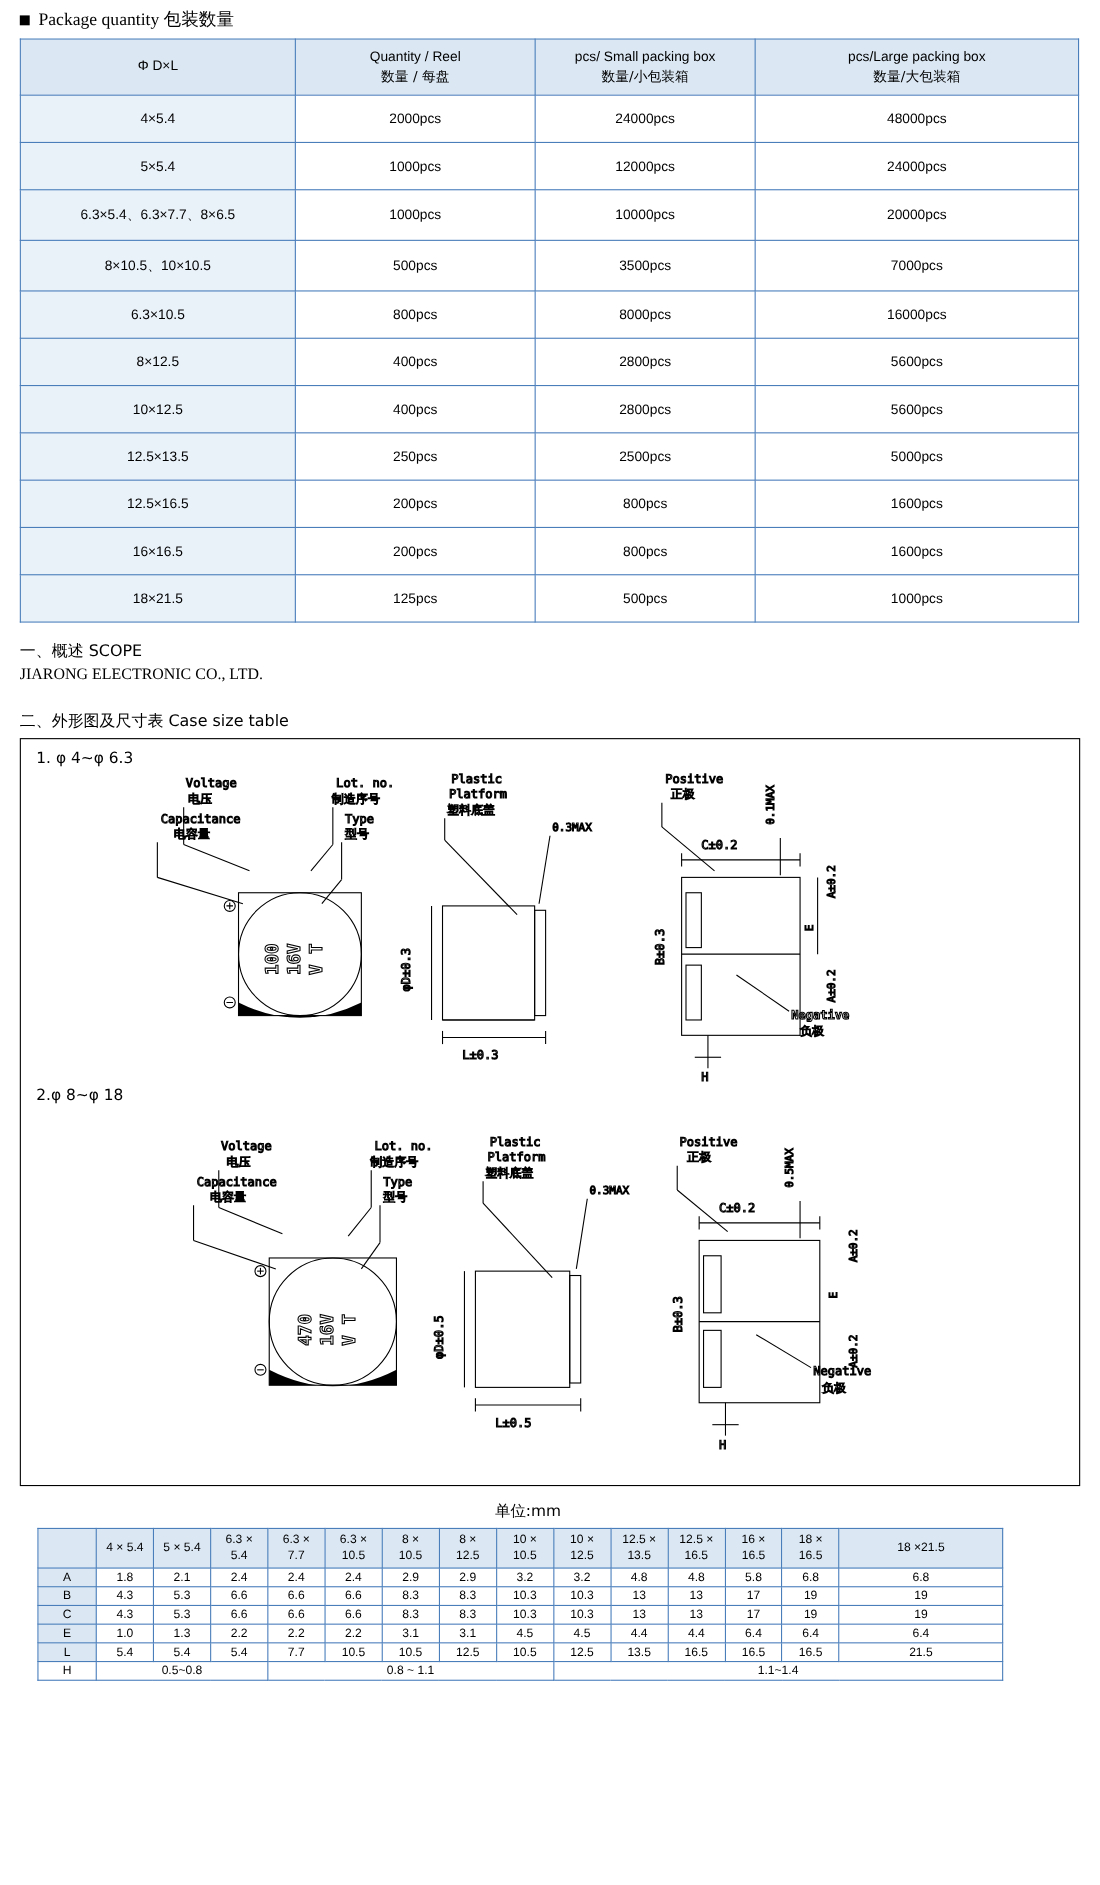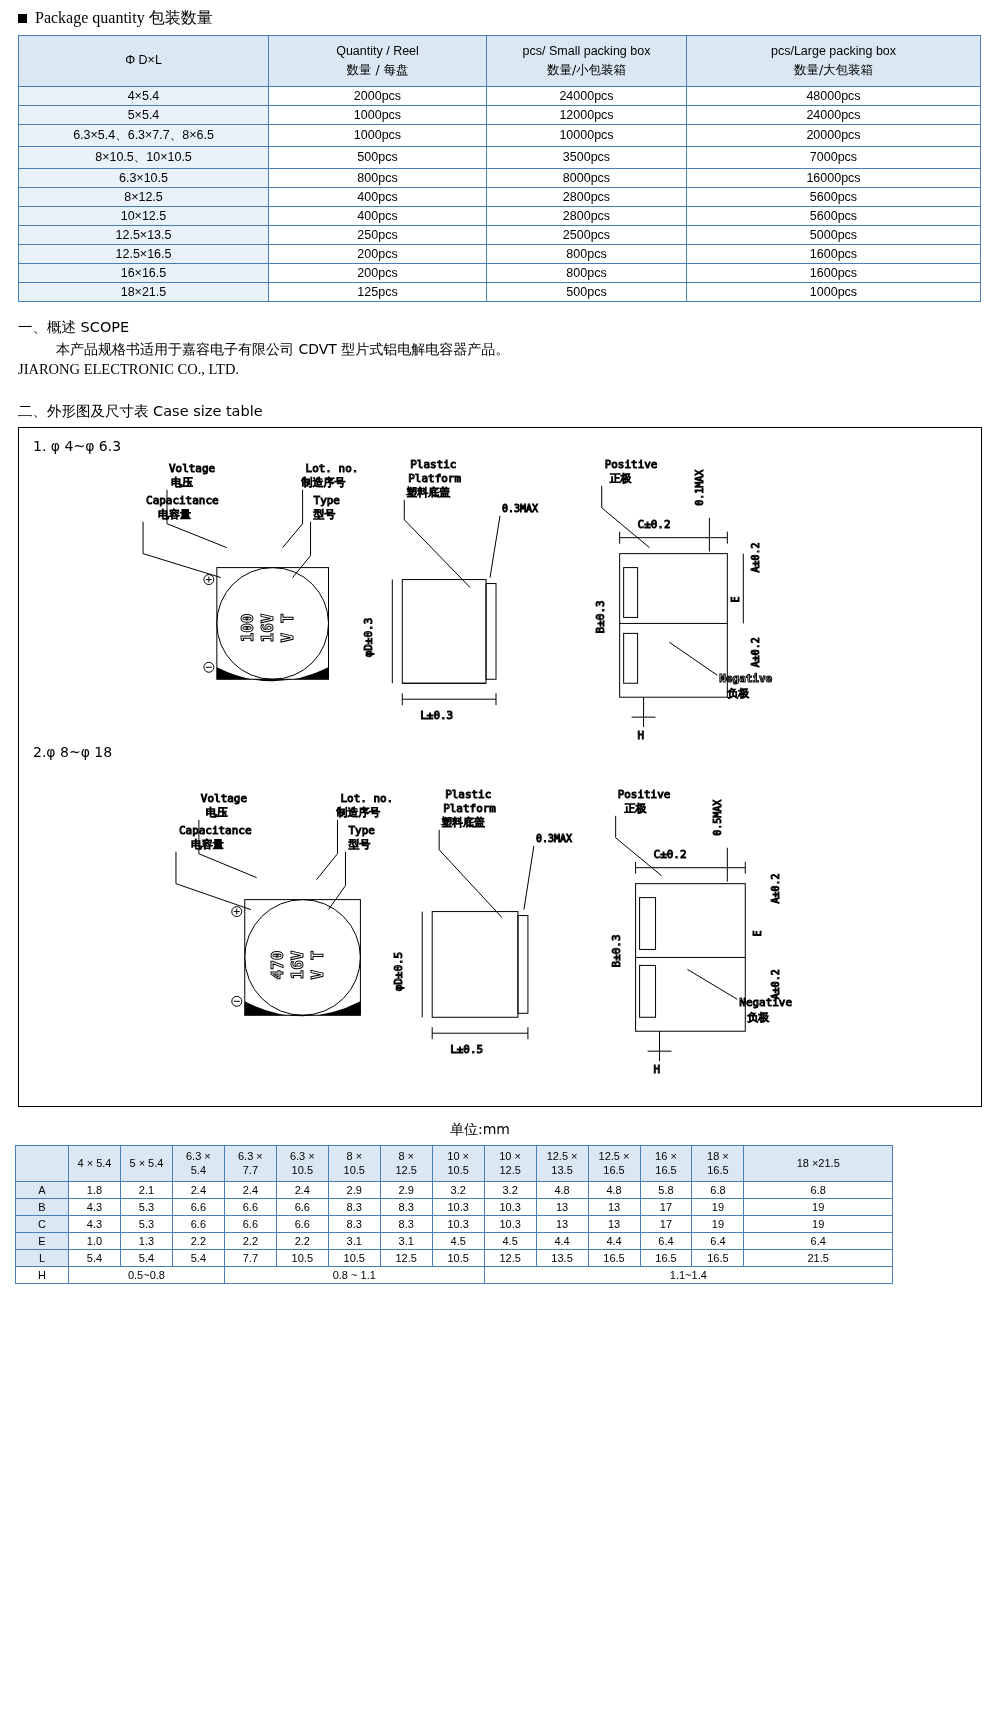--- a/index.html
+++ b/index.html
@@ -22,21 +22,21 @@
   .sq{width:9px;height:9px;background:#000;display:inline-block;}
 
   table.tbl{border-collapse:collapse; table-layout:fixed;}
   table.tbl td,table.tbl th{border:1px solid #4a7ebb; text-align:center; vertical-align:middle;}
 
   #pkg-table{width:962px; margin:0 0 0 18px;}
   #pkg-table th{
     background:#dbe8f4; font-weight:normal; font-size:12.5px;
     padding:6px 2px; line-height:1.5;
   }
-  #pkg-table td{ font-size:12.5px; padding:2px 2px;}
+  #pkg-table td{ font-size:12.5px; padding:14px 2px;}
   #pkg-table td.c0{background:#e9f1f9;}
   #pkg-table td.c1,#pkg-table td.c2,#pkg-table td.c3{background:#ffffff;}
 
   
   .sec-title{
     margin:16px 0 4px 18px;
     font-size:14.5px;
     font-family:"DejaVu Sans", sans-serif;
   }
   p.body-cn{
@@ -65,21 +65,21 @@
   .dlabel.l2{left:14px; top:316px;}
 
   .fig{position:absolute; left:0; top:0; width:100%; height:100%;}
 
   .unit{
     text-align:center; margin:14px 40px 6px 0; font-size:14px;
     font-family:"DejaVu Sans", sans-serif;
   }
 
   
-  #size-table{width:878px; margin:0 0 24px 15px; font-size:11px;}
+  #size-table{width:878px; margin:0 0 24px 34px; font-size:11px;}
   #size-table th{background:#dbe8f4; font-weight:normal; padding:3px 1px; line-height:1.35; font-size:11px;}
   #size-table td{padding:2px 1px; background:#ffffff;}
   #size-table td.rowh{background:#dbe8f4; font-weight:normal;}
   #size-table tr.hrow td{background:#ffffff;}
 
   svg text{font-family:"DejaVu Sans Mono", monospace;}
   .cn{font-family:"DejaVu Sans", sans-serif;}
 </style>
 </head>
 <body>
@@ -181,21 +181,20 @@
         <tr>
           <td class="c0">18×21.5</td>
           <td class="c1">125pcs</td>
           <td class="c2">500pcs</td>
           <td class="c3">1000pcs</td>
         </tr>
       </tbody>
   </table>
 
   <div class="sec-title">一、概述   SCOPE</div>
-  <p class="body-cn">本产品规格书适用于嘉容电子有限公司 CDVT 型片式铝电解电容器产品。</p>
   <p class="body-en2">JIARONG ELECTRONIC CO., LTD.</p>
 
   <div class="sec-title" style="margin-top:24px;">二、外形图及尺寸表   Case size table</div>
 
   <div class="drawbox">
     <div class="dlabel l1">1.   φ 4~φ 6.3</div>
     <div class="dlabel l2">2.φ 8~φ 18</div>
 
     <svg class="fig" viewBox="0 0 960 680">
       <g stroke="#000" fill="none" stroke-width="1">

